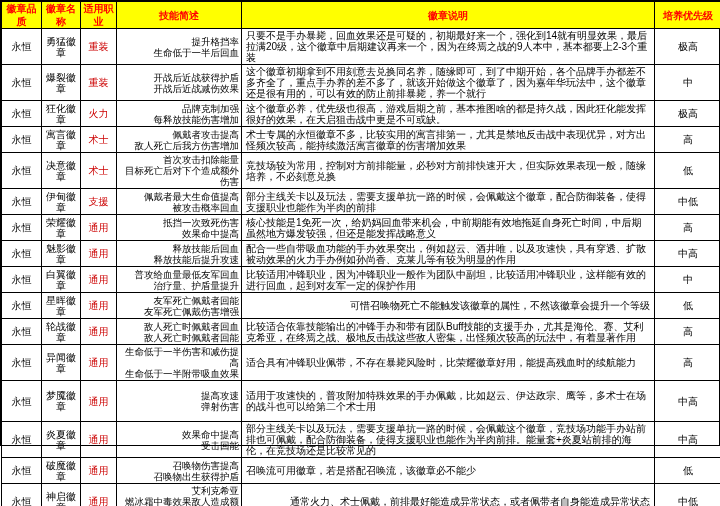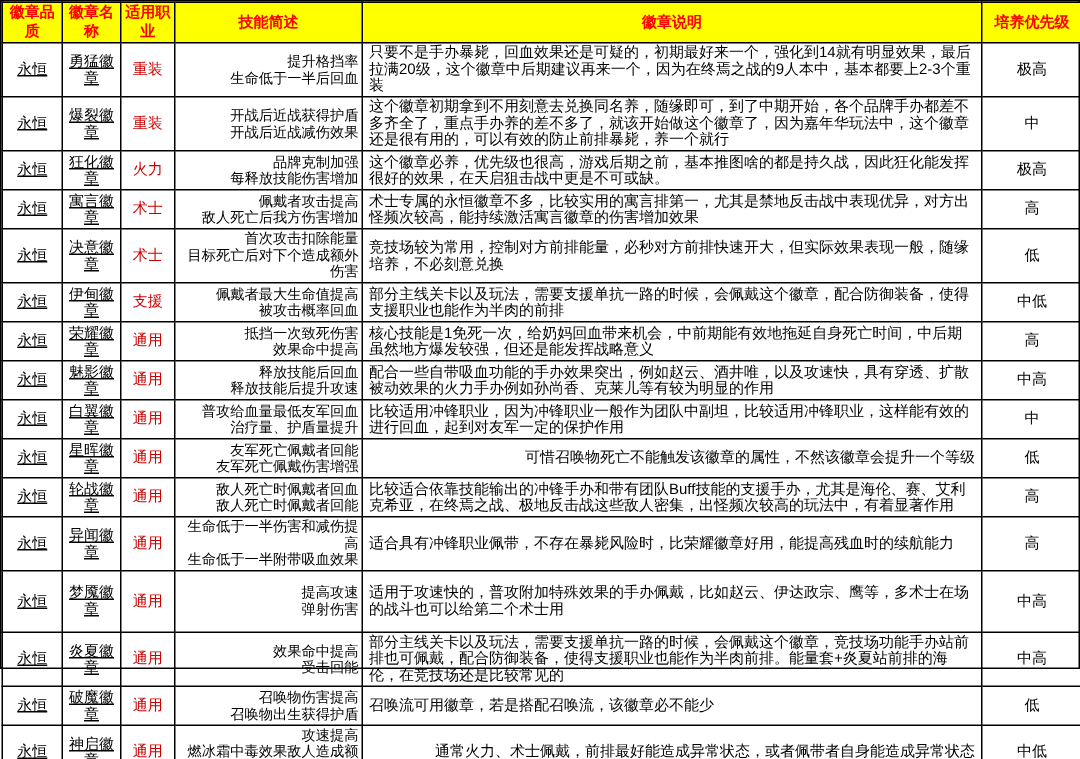--- a/index.html
+++ b/index.html
@@ -7,21 +7,21 @@
          font-family: "Liberation Sans", sans-serif; color: #000; }
   .page { width: 720px; height: 446px; box-sizing: border-box;
           border: 1px solid #000; display: flex; flex-direction: column; }
   table { border-collapse: collapse; table-layout: fixed; width: 100%; flex: none; }
   col.c1 { width: 40px; } col.c2 { width: 39px; } col.c3 { width: 36px; }
   col.c4 { width: 125px; } col.c5 { width: 413px; } col.c6 { width: 67px; }
   th { background: #ffff00; color: #ff0000; font-weight: bold; font-size: 10px;
        height: 13px; border: 1px solid #000; padding: 0 2px; line-height: 13px; }
   td { border: 1px solid #000; font-size: 10px; line-height: 11px;
        padding: 1px 2px; text-align: center; vertical-align: middle; height: 23px; }
-  td.c-quality, td.c-name { font-size: 10px; text-decoration: underline; }
+  td.c-quality, td.c-name { font-size: 10px; }
   td.c-class { color: #cc0000; }
   td.c-skill { font-size: 9.5px; text-align: right; }
   td.c-skill div { line-height: 11px; }
   td.c-desc { font-size: 10px; text-align: left; padding: 1px 4px; }
   td.c-desc.center { text-align: right; }
   td.c-priority { font-size: 10px; }
   tbody tr:nth-child(13) td { height: 38px; }
 </style>
 </head>
 <body>
@@ -210,21 +210,21 @@
             <div>召唤物出生获得护盾</div>
           </td>
           <td class="c-desc">召唤流可用徽章，若是搭配召唤流，该徽章必不能少</td>
           <td class="c-priority">低</td>
         </tr>
         <tr>
           <td class="c-quality">永恒</td>
           <td class="c-name">神启徽章</td>
           <td class="c-class">通用</td>
           <td class="c-skill">
-            <div>攻速提高</div>
+            <div>艾利克希亚</div>
             <div>燃冰霜中毒效果敌人造成额外伤害</div>
           </td>
           <td class="c-desc center">通常火力、术士佩戴，前排最好能造成异常状态，或者佩带者自身能造成异常状态</td>
           <td class="c-priority">中低</td>
         </tr>
       </tbody>
   </table>
 
 </div>
 

